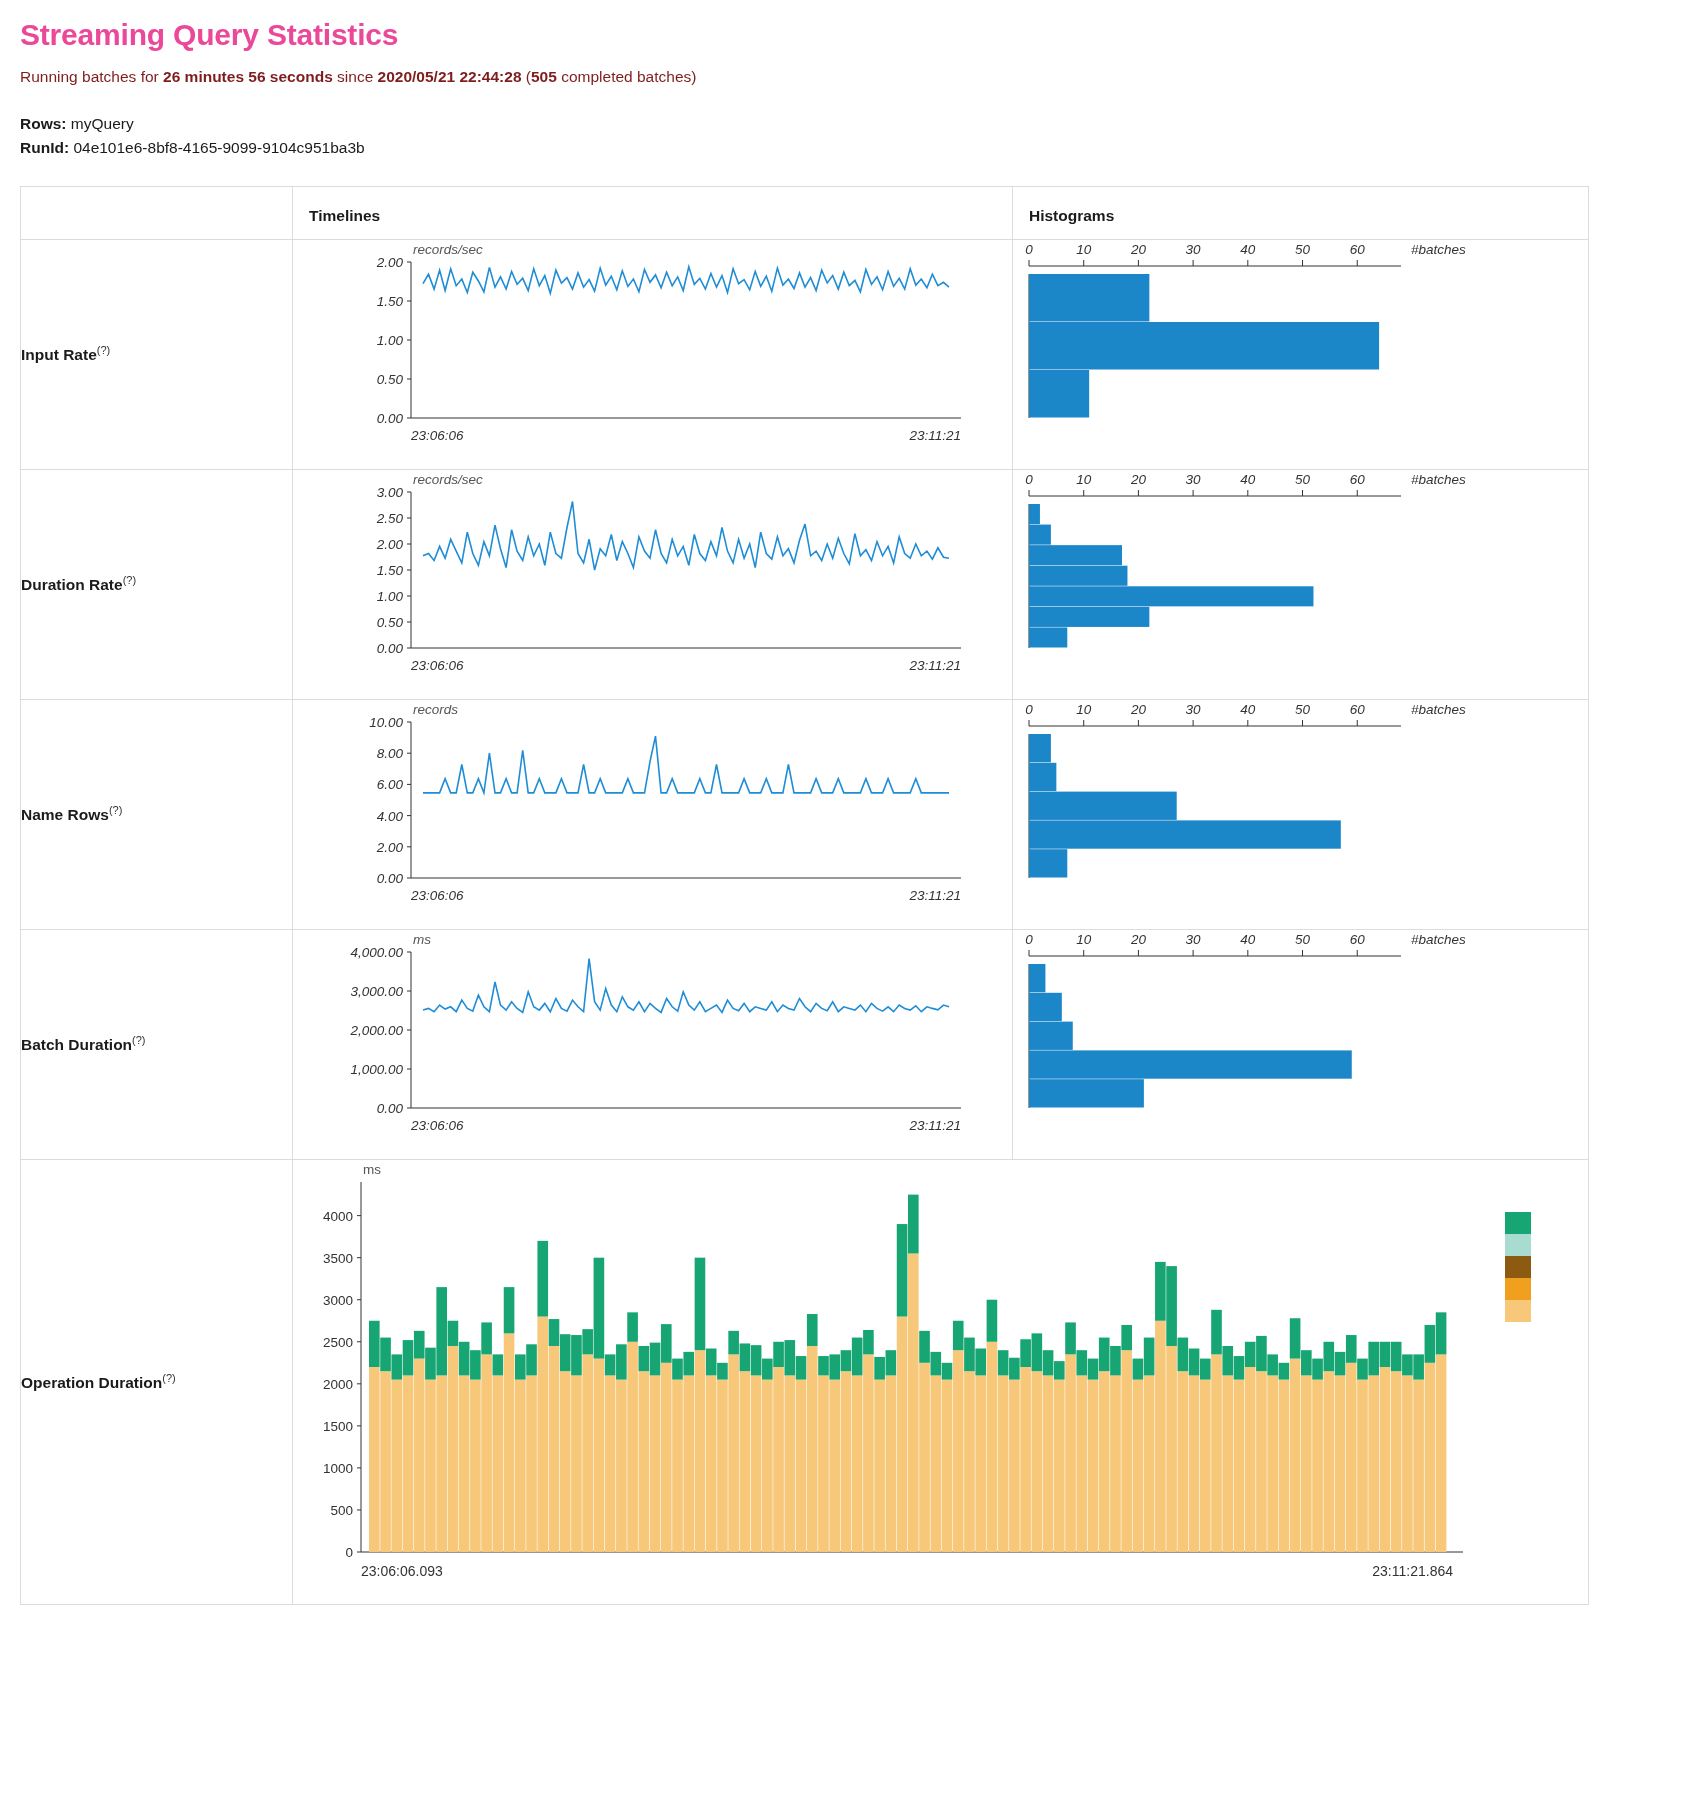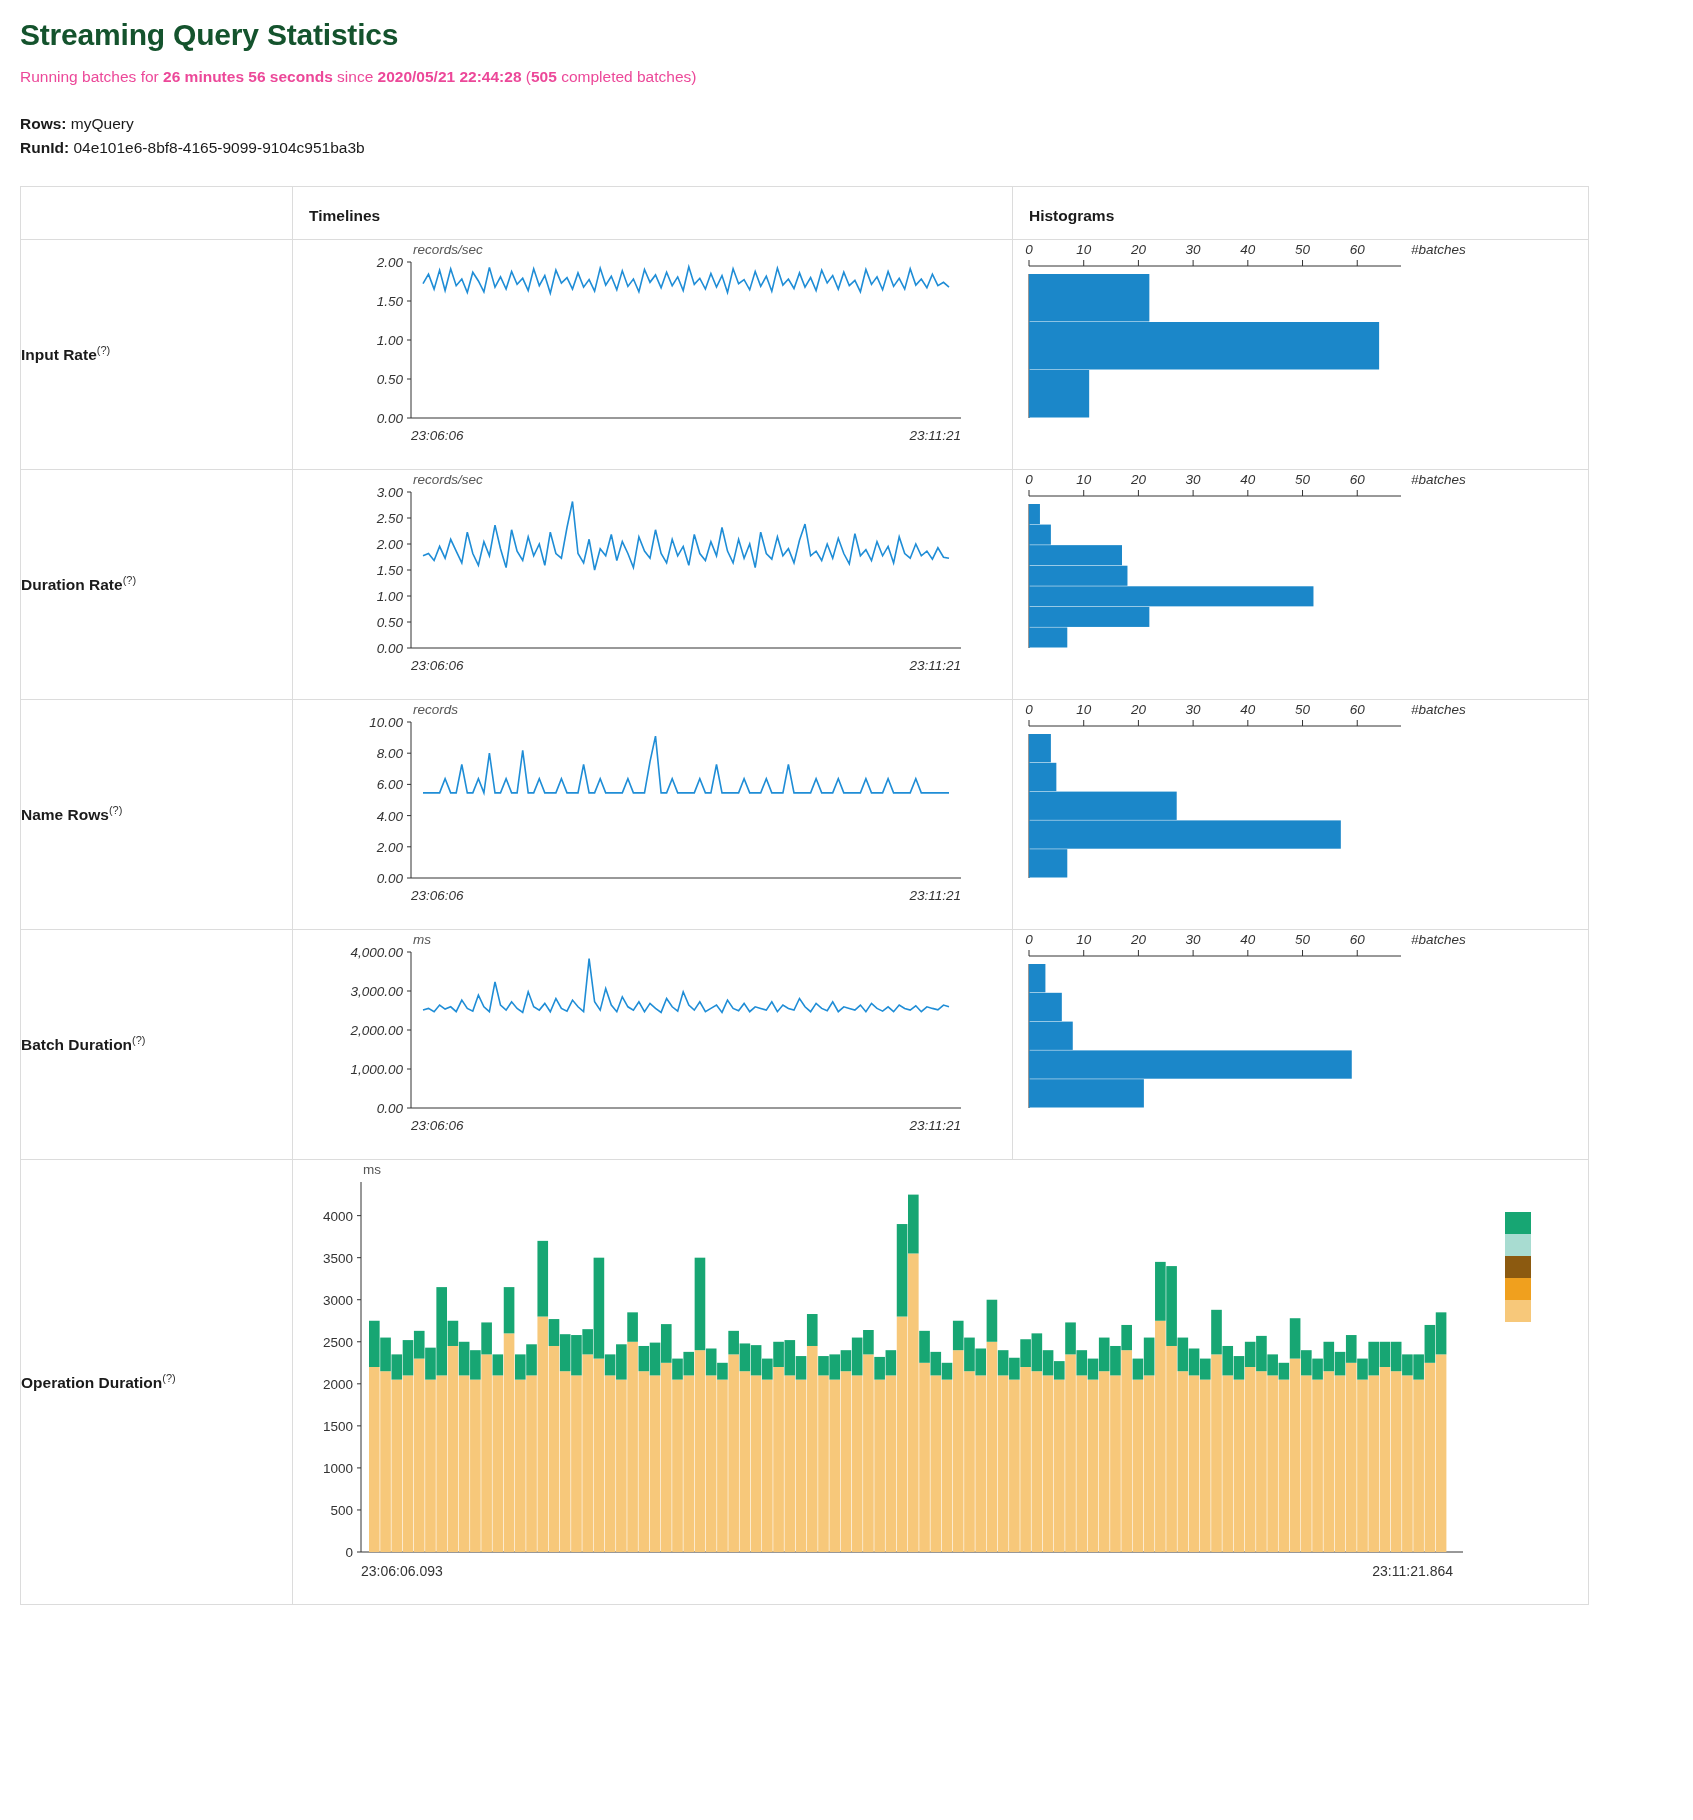--- a/index.html
+++ b/index.html
@@ -9,26 +9,26 @@
     background: #ffffff;
     font-family: "Liberation Sans", sans-serif;
     color: #1b1b1b;
     width: 1693px;
   }
   h1.page-title {
     font-size: 30px;
     font-weight: bold;
     margin: 0 0 16px 0;
     letter-spacing: -0.2px;
-    color: #14532d;
+    color: #ec4899;
   }
   .subline {
     font-size: 15.5px;
     margin: 0 0 26px 0;
-    color: #ec4899;
+    color: #7f1d1d;
   }
   .subline b { font-weight: bold; }
   .meta {
     font-size: 15.5px;
     line-height: 1.55;
     margin-bottom: 26px;
   }
   .meta b { font-weight: bold; }
 
   table.stats {

